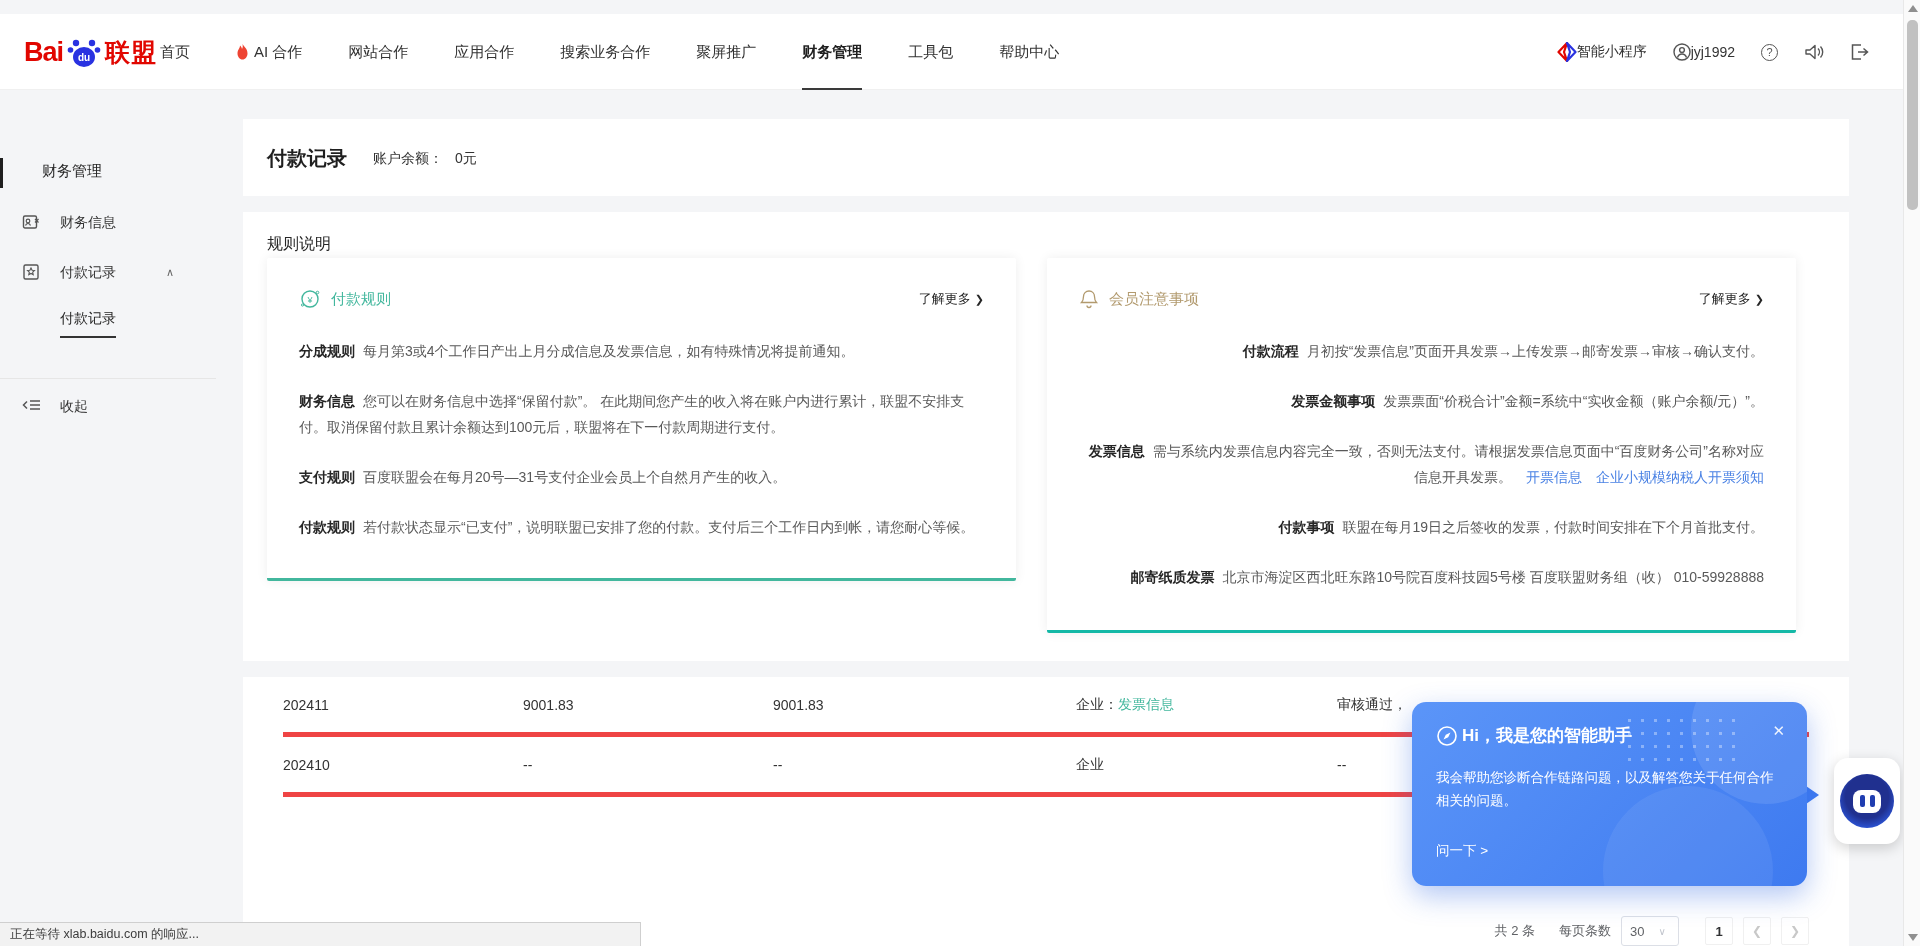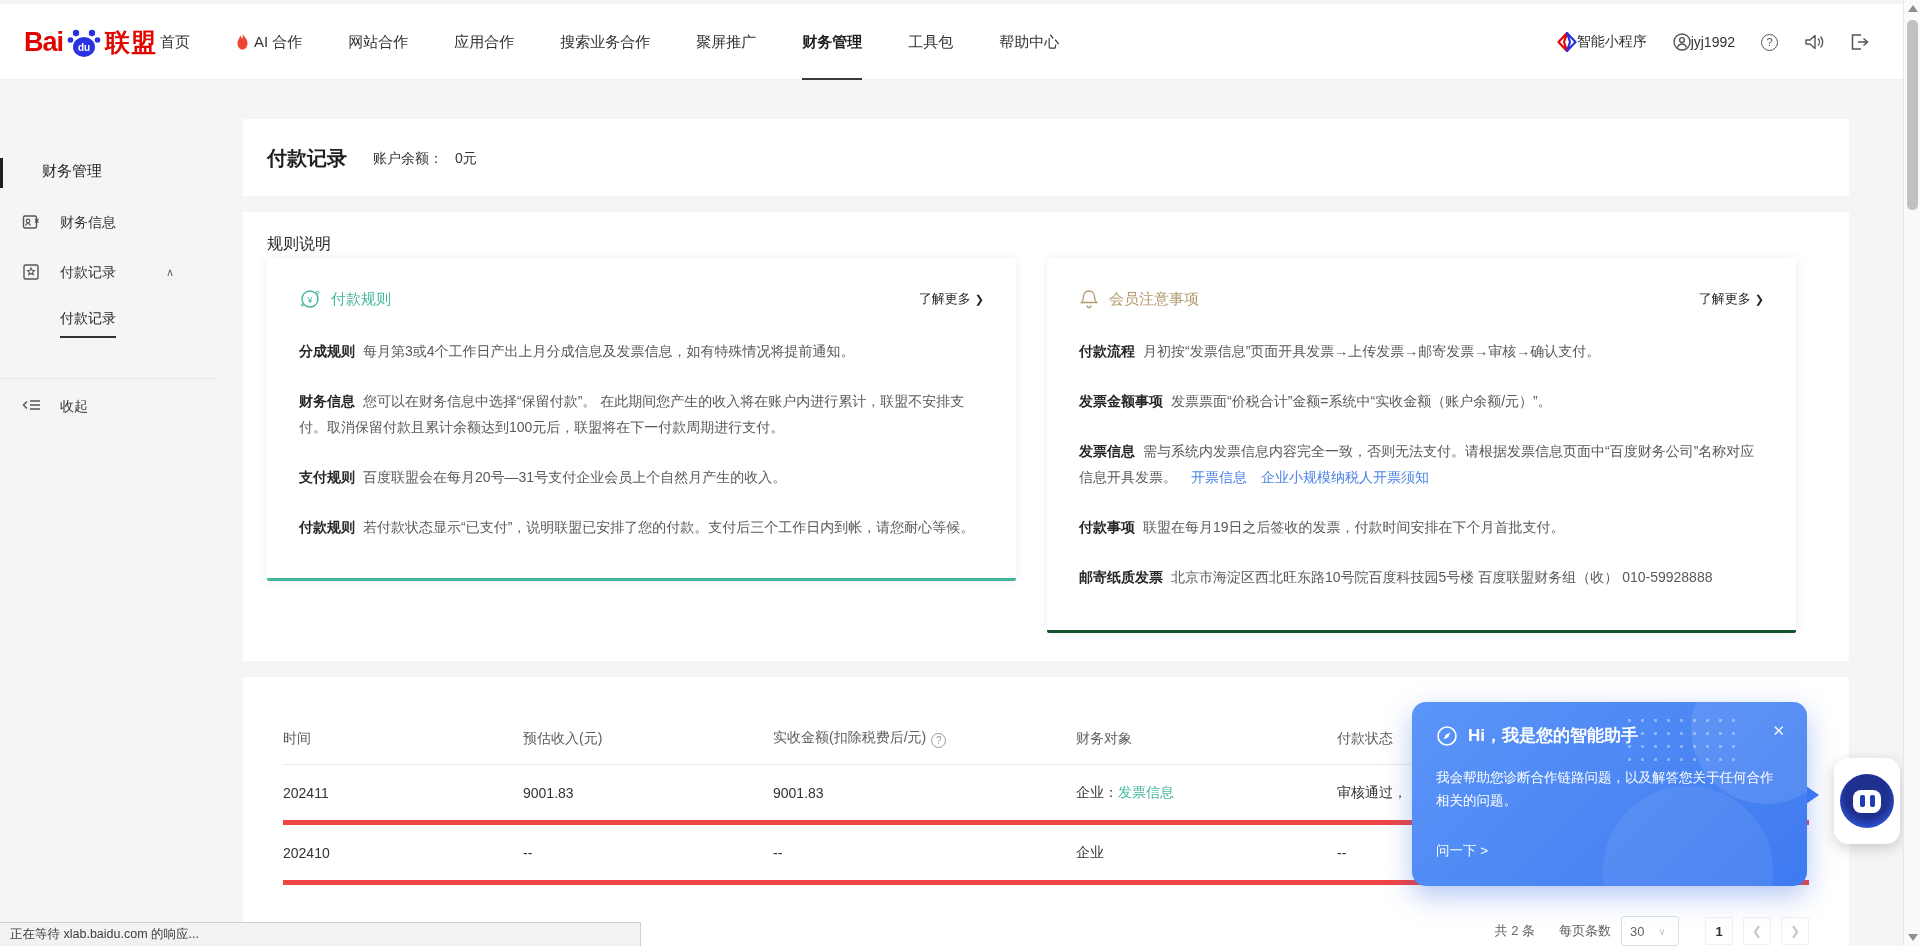--- a/index.html
+++ b/index.html
@@ -2,21 +2,21 @@
 <html><head>
 <meta charset="utf-8">
 <style>
   * { margin:0; padding:0; box-sizing:border-box; }
   html,body { width:1920px; height:946px; }
   body {
     position:relative; overflow:hidden; background:#f4f5f7;
     font-family:"Liberation Sans","DejaVu Sans",sans-serif; color:#333;
   }
   
-  .topbar { position:absolute; left:0; top:4px; width:1903px; height:76px; background:#fff; border-bottom:1px solid #f0f0f0; z-index:20; }
+  .topbar { position:absolute; left:0; top:14px; width:1903px; height:76px; background:#fff; border-bottom:1px solid #f0f0f0; z-index:20; }
   .logo { position:absolute; left:24px; top:0; height:76px; display:flex; align-items:center; gap:2px; cursor:pointer; }
   .logo .bai { font-size:27px; font-weight:bold; color:#e10600; letter-spacing:-1px; }
   .logo .paw { position:relative; width:36px; height:36px; margin:0 1px; }
   .logo .suffix { font-size:25px; font-weight:bold; color:#e10600; letter-spacing:1px; }
   .nav { position:absolute; left:160px; top:0; height:76px; display:flex; align-items:stretch; }
   .nav-item { display:flex; align-items:center; gap:5px; margin-right:46px; font-size:15px; color:#333; cursor:pointer; position:relative; }
   .nav-item.active { font-weight:bold; color:#1f1f1f; }
   .nav-item.active::after { content:""; position:absolute; left:0; right:0; bottom:0; height:2px; background:#3a3a3a; }
   .top-right { position:absolute; right:34px; top:0; height:76px; display:flex; align-items:center; gap:26px; }
   .top-right .tr-item { display:flex; align-items:center; font-size:14px; color:#333; cursor:pointer; }
@@ -37,21 +37,21 @@
   
   .card { position:absolute; background:#fff; }
   .card-head { left:243px; top:119px; width:1606px; height:77px; }
   .page-title { position:absolute; left:24px; top:26px; font-size:20px; font-weight:bold; color:#1f1f1f; }
   .balance { position:absolute; left:130px; top:31px; font-size:14px; color:#333; }
   .balance b { font-weight:normal; margin-left:8px; }
   .card-rules { left:243px; top:212px; width:1606px; height:449px; }
   .rules-title { position:absolute; left:24px; top:22px; font-size:16px; font-weight:500; color:#262626; }
   .rulecard { position:absolute; top:46px; width:749px; background:#fff; box-shadow:0 0 12px rgba(0,0,0,.07); border-radius:2px; padding:30px 32px 0 32px; }
   .rulecard.left  { left:24px;  height:323px; border-bottom:3px solid #42b79d; }
-  .rulecard.right { left:804px; height:375px; border-bottom:3px solid #14532d; }
+  .rulecard.right { left:804px; height:375px; border-bottom:3px solid #14b8a6;text-align:right; }
   .rc-head { display:flex; align-items:center; margin-bottom:28px; }
   .rc-title { font-size:15px; margin-left:10px; }
   .rulecard.left  .rc-title { color:#42b79d; }
   .rulecard.right .rc-title { color:#b29a6e; }
   .rc-more { margin-left:auto; font-size:13px; color:#262626; cursor:pointer; display:flex; align-items:center; gap:4px; }
   .rc-more .chev { font-size:11px; }
   .rc-item { font-size:14px; line-height:26px; color:#595959; margin-bottom:24px; }
   .rc-item b { color:#262626; margin-right:8px; font-weight:bold; }
   .rc-link { color:#4a82e4; cursor:pointer; margin-left:14px; }
   
@@ -69,21 +69,21 @@
   .pg-btn { width:28px; height:28px; display:flex; align-items:center; justify-content:center; background:#fff; border:1px solid #f0f0f0; border-radius:2px; cursor:pointer; }
   .pg-page { color:#303133; font-weight:bold; margin-left:16px; }
   .pg-arrow { color:#c8c8c8; font-size:12px; }
   
   .assistant-pop { position:absolute; left:1412px; top:702px; width:395px; height:184px; border-radius:14px; z-index:30;
     background:linear-gradient(135deg,#5b95f8 0%,#3e7af0 100%); box-shadow:0 10px 28px rgba(40,96,224,.35); overflow:hidden; color:#fff; }
   .pop-circle1 { position:absolute; right:-34px; top:-48px; width:150px; height:150px; border-radius:50%; background:rgba(255,255,255,.10); }
   .pop-circle2 { position:absolute; right:34px; bottom:-70px; width:170px; height:170px; border-radius:50%; background:rgba(255,255,255,.07); }
   .pop-dots { position:absolute; right:64px; top:12px; width:120px; height:52px;
     background-image:radial-gradient(circle,rgba(255,255,255,.35) 1.5px,transparent 1.6px); background-size:13px 13px; }
-  .pop-head { position:absolute; left:24px; top:22px; display:flex; align-items:center; gap:10px; }
+  .pop-head { position:absolute; left:24px; top:22px; display:flex; align-items:center; gap:4px; }
   .pop-title { font-size:17px; font-weight:bold; }
   .pop-close { position:absolute; right:22px; top:20px; font-size:15px; color:#fff; cursor:pointer; opacity:.9; }
   .pop-body { position:absolute; left:24px; top:64px; width:344px; font-size:13.5px; line-height:23px; }
   .pop-cta { position:absolute; left:24px; top:140px; font-size:13.5px; cursor:pointer; }
   .pop-arrow { position:absolute; left:1806px; top:786px; width:0; height:0; z-index:29;
     border-top:9px solid transparent; border-bottom:9px solid transparent; border-left:13px solid #3f7bf1; }
   .robot { position:absolute; left:1834px; top:758px; width:66px; height:86px; background:#fff; border-radius:14px;
     box-shadow:0 4px 14px rgba(0,0,0,.18); z-index:30; display:flex; align-items:center; justify-content:center; cursor:pointer; }
   .robot-face { width:54px; height:54px; border-radius:50%;
     background:radial-gradient(circle at 50% 42%, #20308f 52%, #2c55d8 78%, #8fd2ff 100%);
@@ -283,27 +283,20 @@
     </div>
     <p class="rc-item"><b>付款流程</b><span>月初按“发票信息”页面开具发票→上传发票→邮寄发票→审核→确认支付。</span></p>
     <p class="rc-item"><b>发票金额事项</b><span>发票票面“价税合计”金额=系统中“实收金额（账户余额/元）”。</span></p>
     <p class="rc-item"><b>发票信息</b><span>需与系统内发票信息内容完全一致，否则无法支付。请根据发票信息页面中“百度财务公司”名称对应信息开具发票。</span><span class="rc-link">开票信息</span><span class="rc-link">企业小规模纳税人开票须知</span></p>
     <p class="rc-item"><b>付款事项</b><span>联盟在每月19日之后签收的发票，付款时间安排在下个月首批支付。</span></p>
     <p class="rc-item"><b>邮寄纸质发票</b><span>北京市海淀区西北旺东路10号院百度科技园5号楼 百度联盟财务组（收） 010-59928888</span></p>
   </div>
 </div>
 
 <div class="card card-table">
-  <div class="t-grid t-head">
-    <span>时间</span>
-    <span>预估收入(元)</span>
-    <span><span>实收金额(扣除税费后/元)</span><span class="t-help">?</span></span>
-    <span>财务对象</span>
-    <span>付款状态</span>
-  </div>
   <div class="t-grid t-row">
     <span>202411</span>
     <span>9001.83</span>
     <span>9001.83</span>
     <span><span>企业：</span><span class="t-link">发票信息</span></span>
     <span>审核通过，</span>
   </div>
   <div class="t-grid t-row">
     <span>202410</span>
     <span>--</span>

